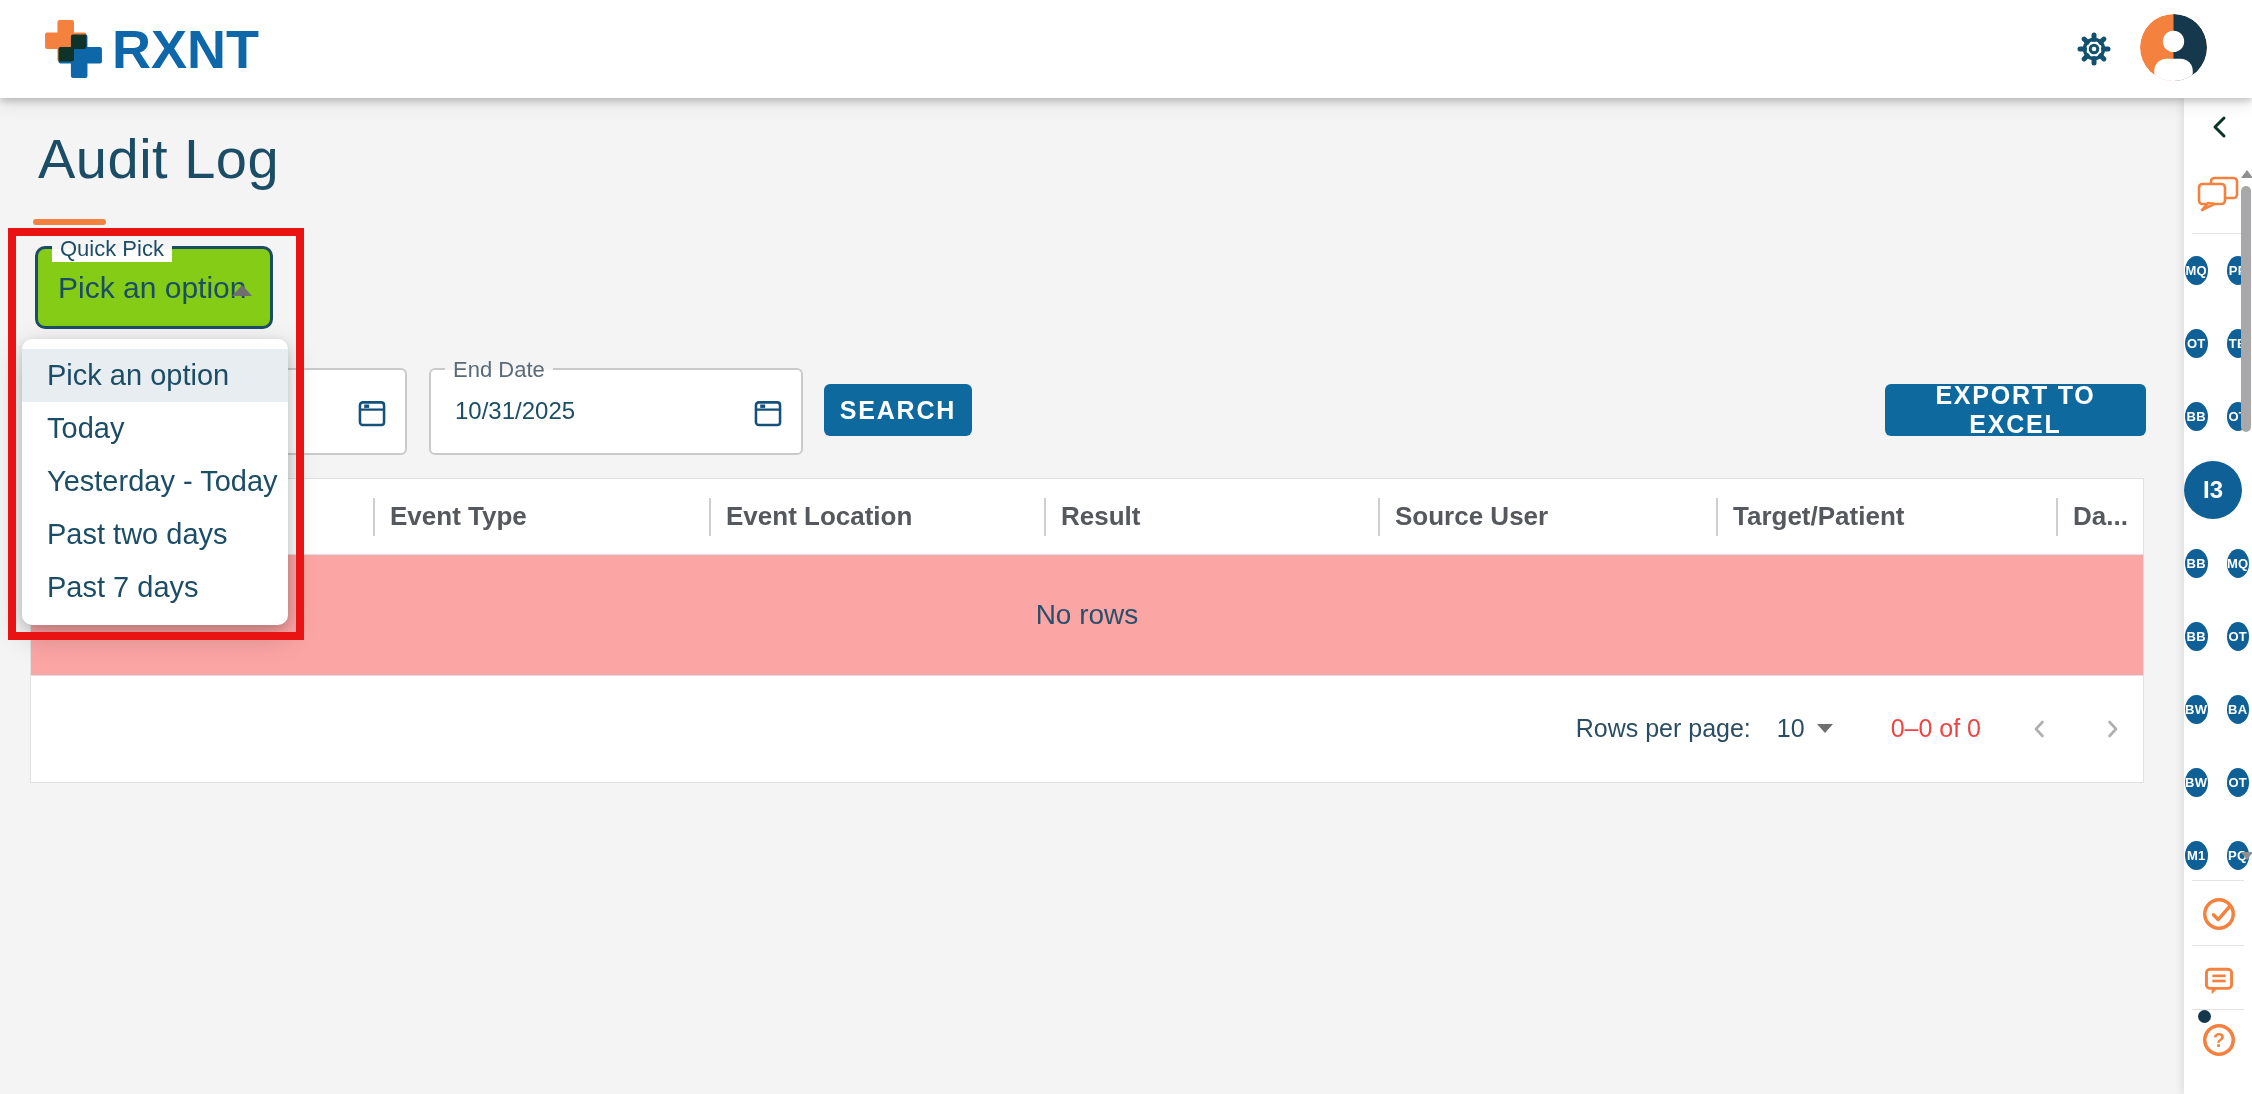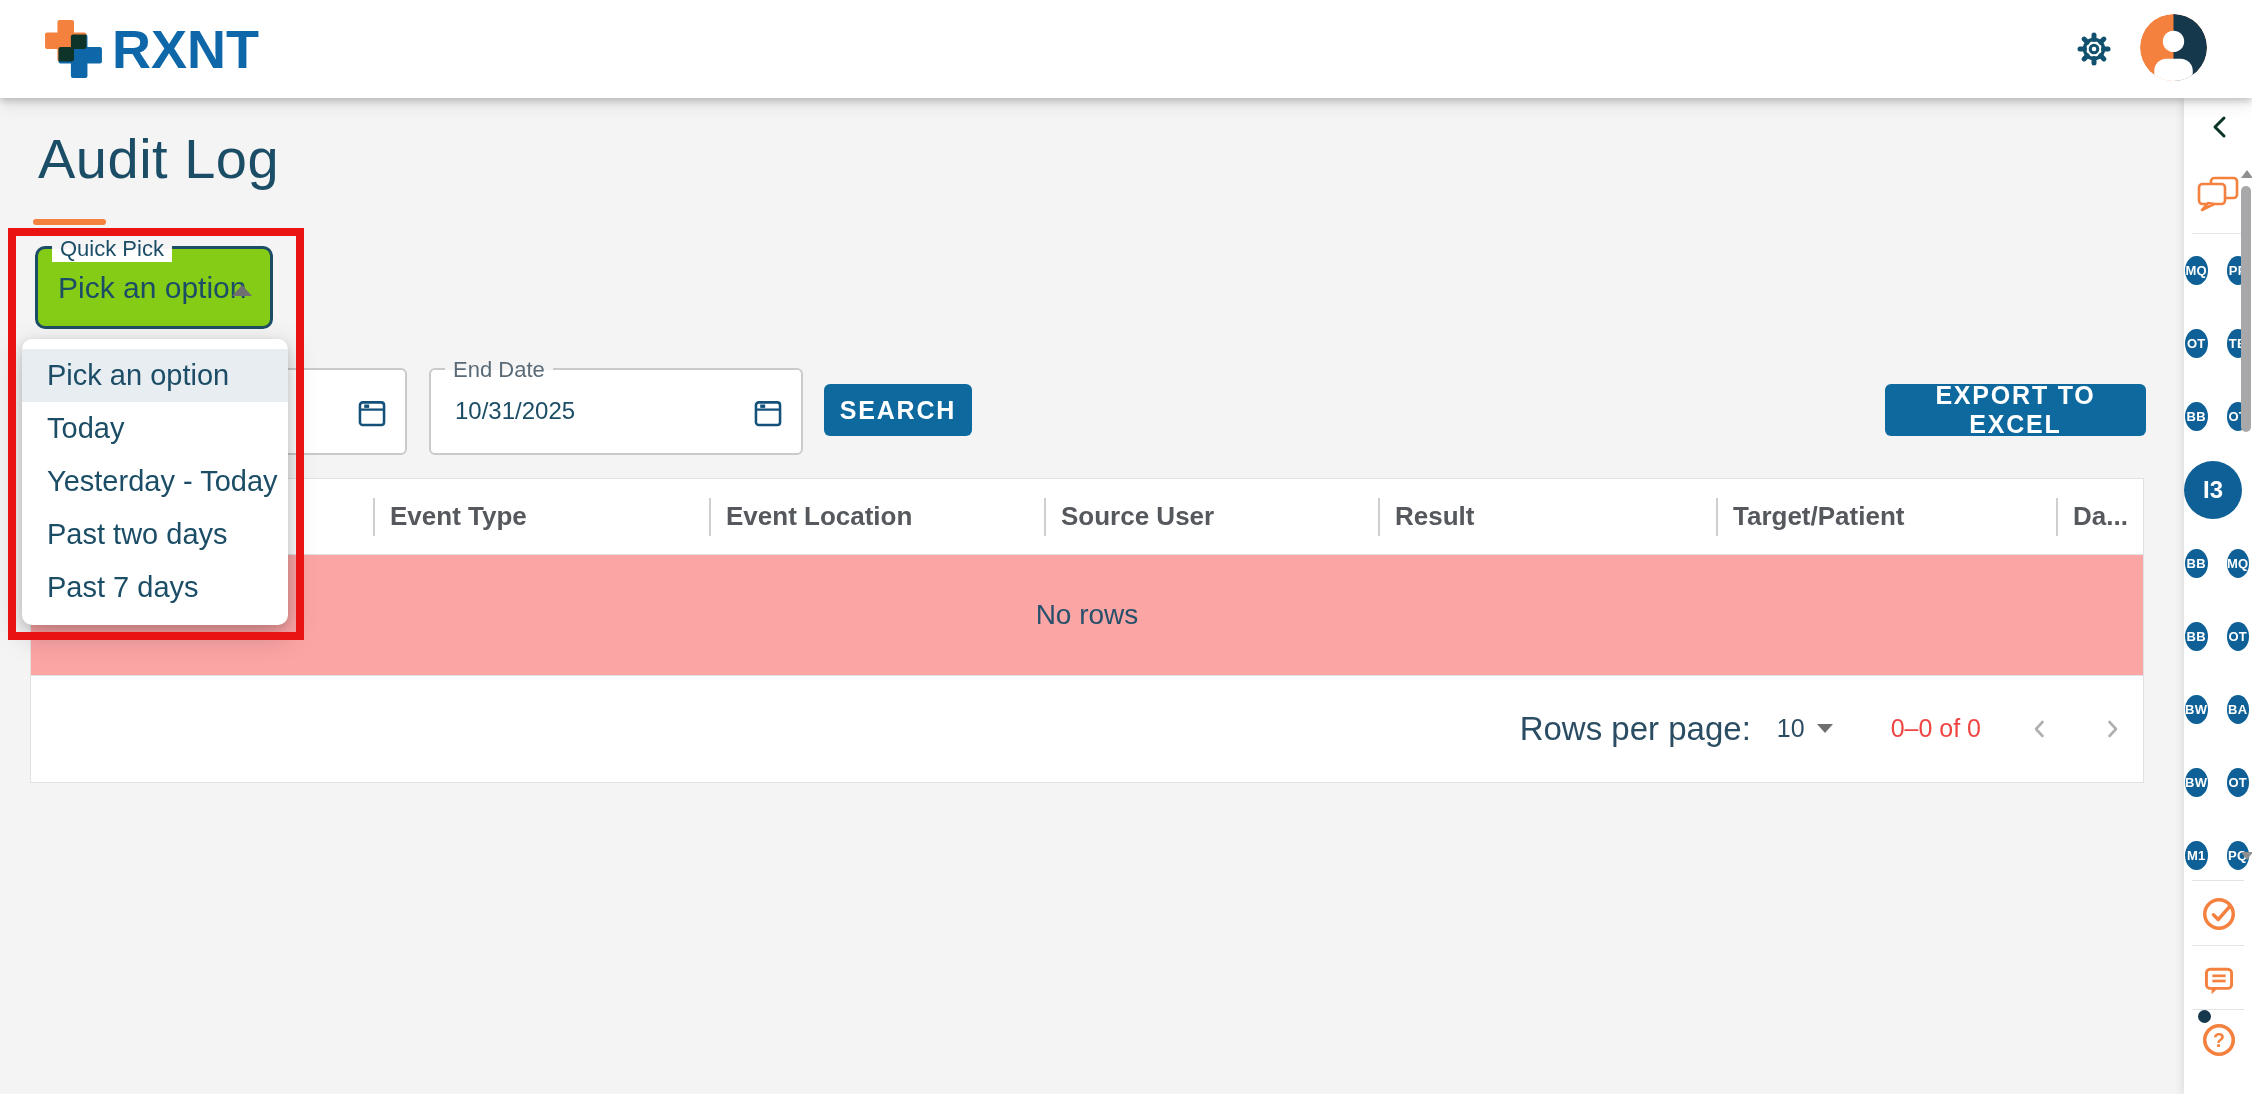--- a/index.html
+++ b/index.html
@@ -100,21 +100,21 @@
   }
   .grid-body {
     height:121px; background:#fca5a5; border-top:1px solid #e1e1e3;
     display:flex; align-items:center; justify-content:center;
   }
   .no-rows { font-size:28px; color:#27506b; }
   .grid-footer {
     height:106px; border-top:1px solid #e1e1e3; background:#fff;
     display:flex; align-items:center; justify-content:flex-end; padding-right:18px;
   }
-  .rpp-label { font-size:33px; color:#2b4d63; }
+  .rpp-label { font-size:25px; color:#2b4d63; }
   .rpp-value { font-size:25px; color:#2b4d63; margin-left:26px; display:flex; align-items:center; cursor:pointer; }
   .caret-down {
     width:0; height:0; margin-left:12px;
     border-left:8px solid transparent; border-right:8px solid transparent;
     border-top:9px solid #6f6f71;
   }
   .range-text { font-size:25px; color:#ef4444; margin-left:58px; }
   .pg-btn { width:26px; height:34px; margin-left:46px; display:flex; align-items:center; justify-content:center; cursor:default; }
 
   
@@ -249,23 +249,23 @@
   </div>
 
 <div class="grid">
   <div class="grid-header">
     <div class="th"></div>
 
       <div class="th">Event Type</div>
 
       <div class="th">Event Location</div>
 
+      <div class="th">Result</div>
+
       <div class="th">Source User</div>
-
-      <div class="th">Result</div>
 
       <div class="th">Target/Patient</div>
 
       <div class="th">Da...</div>
     </div>
   <div class="grid-body">
     <span class="no-rows">No rows</span>
   </div>
   <div class="grid-footer">
     <span class="rpp-label">Rows per page:</span>

